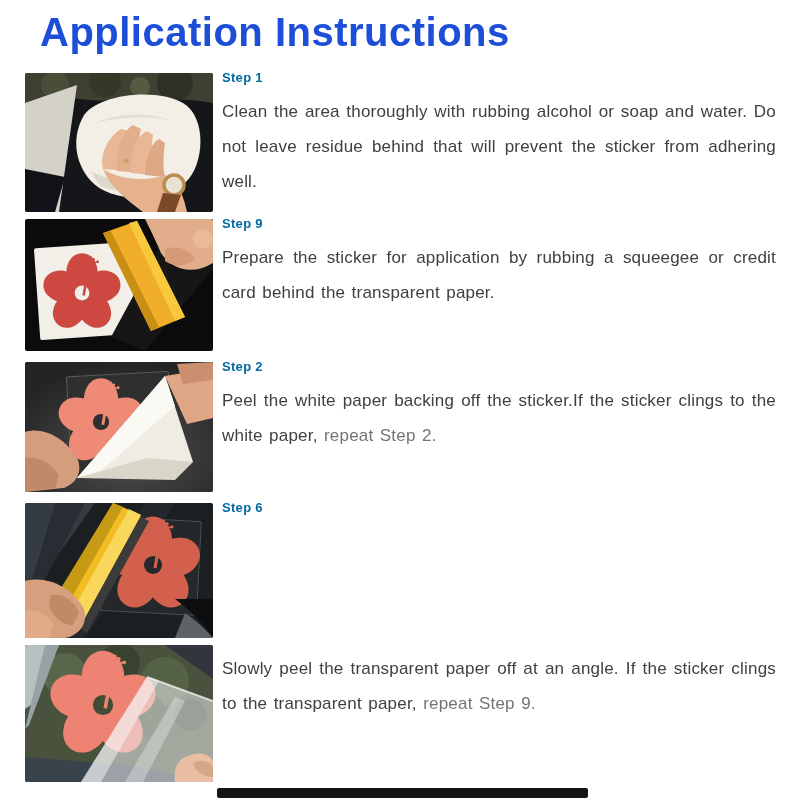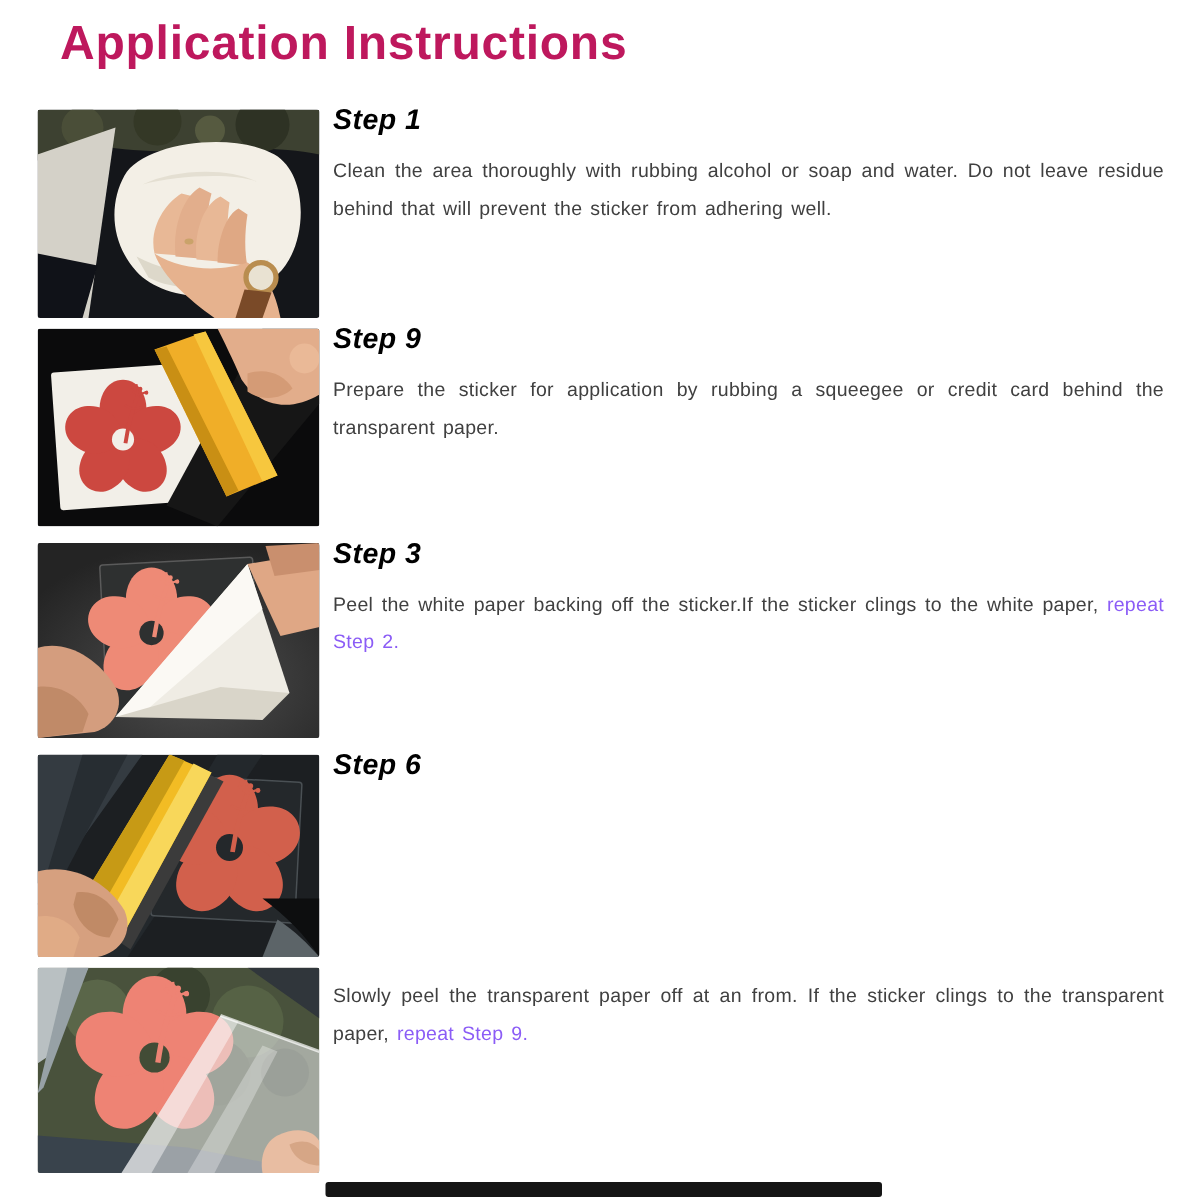--- a/index.html
+++ b/index.html
@@ -1,28 +1,28 @@
 <!DOCTYPE html>
 <html><head>
 <meta charset="utf-8">
 <style>
   html,body{margin:0;padding:0;background:#ffffff;}
   .page{position:relative;width:800px;height:800px;background:#ffffff;overflow:hidden;
         font-family:"Liberation Sans",sans-serif;}
-  .title{position:absolute;left:40px;top:10px;margin:0;font-size:32px;font-weight:bold;
-         color:#be185d;letter-spacing:.5px;}
+  .title{position:absolute;left:40px;top:10px;margin:0;font-size:40px;font-weight:bold;
+         color:#1d4ed8;letter-spacing:.5px;}
   .row{position:absolute;left:0;width:800px;height:145px;}
   .photo{position:absolute;left:25px;top:5px;width:188px;border-radius:2px;overflow:hidden;
          line-height:0;}
   .photo svg{display:block;}
   .text{position:absolute;left:222px;top:2px;width:554px;}
-  .step-h{margin:0;font-size:19px;font-weight:bold;color:#000000;letter-spacing:.3px;font-style:italic;}
-  .step-b{margin:9px 0 0 0;font-size:13px;line-height:25px;color:#404040;
+  .step-h{margin:0;font-size:13px;font-weight:bold;color:#0369a1;letter-spacing:.3px;}
+  .step-b{margin:9px 0 0 0;font-size:17px;line-height:35px;color:#404040;
           text-align:justify;letter-spacing:.2px;word-spacing:1.5px;}
-  .red{color:#8b5cf6;}
+  .red{color:#737373;}
   .bottom-bar{position:absolute;left:217px;top:788px;width:371px;height:10px;
               background:#151515;border-radius:2px;}
 </style>
 </head>
 <body>
 
 <svg width="0" height="0" style="position:absolute" aria-hidden="true">
   <defs>
     <path id="petal" d="M0,0 C-15,-5 -24,-22 -16,-38 C-9,-52 9,-52 16,-38 C24,-22 15,-5 0,0 Z" fill="currentColor"></path>
     <g id="petals">
@@ -119,21 +119,21 @@
         <path d="M52,116 L140,14 L168,100 Z" fill="#efece4"></path>
         <path d="M52,116 L140,14 L150,44 L72,112 Z" fill="#fbf9f4"></path>
         <path d="M52,116 L122,96 L168,100 L150,118 Z" fill="#d9d5c9"></path>
         <path d="M140,14 L188,6 L188,56 L162,62 Z" fill="#dfa785"></path>
         <path d="M152,2 L188,0 L188,18 L158,22 Z" fill="#c98f6e"></path>
         <path d="M0,70 C18,64 40,76 52,96 C58,108 52,122 38,126 L0,130 Z" fill="#d49d7e"></path>
         <path d="M0,96 C14,94 28,102 34,114 L30,126 L0,130 Z" fill="#c08a68"></path>
       </svg>
     </div>
     <div class="text">
-      <h2 class="step-h">Step 3</h2>
+      <h2 class="step-h">Step 2</h2>
       <p class="step-b"><span>Peel the white paper backing off the sticker.If the sticker clings to the white paper, </span><span class="red">repeat Step 2.</span></p>
     </div>
   </div>
 
   <div class="row" style="top:498px">
     <div class="photo">
       <svg width="188" height="135" viewBox="0 0 188 135">
         <rect width="188" height="135" fill="#1c1f22"></rect>
         <path d="M0,0 L70,0 L20,70 L0,86 Z" fill="#343b41"></path>
         <path d="M30,0 L60,0 L10,95 L0,100 Z" fill="#272d32"></path>
@@ -181,19 +181,19 @@
         </g>
         <path d="M56,137 L122,32 L188,56 L188,137 Z" fill="#eceff1" fill-opacity="0.55"></path>
         <path d="M56,137 L122,32 L134,36 L76,137 Z" fill="#ffffff" fill-opacity="0.45"></path>
         <path d="M100,137 L150,52 L160,56 L118,137 Z" fill="#ffffff" fill-opacity="0.3"></path>
         <path d="M122,32 L188,56" stroke="#ffffff" stroke-opacity="0.7" stroke-width="2" fill="none"></path>
         <path d="M160,112 C172,106 184,108 188,116 L188,137 L150,137 C148,126 152,116 160,112 Z" fill="#e8bda2"></path>
         <path d="M168,118 C176,114 184,116 188,122 L188,132 C178,132 170,126 168,118 Z" fill="#d6a686"></path>
       </svg>
     </div>
     <div class="text">
-      <p class="step-b"><span>Slowly peel the transparent paper off at an from. If the sticker clings to the transparent paper, </span><span class="red">repeat Step 9.</span></p>
+      <p class="step-b"><span>Slowly peel the transparent paper off at an angle. If the sticker clings to the transparent paper, </span><span class="red">repeat Step 9.</span></p>
     </div>
   </div>
 
   <div class="bottom-bar"></div>
 
 </div>
 
 </body></html>

